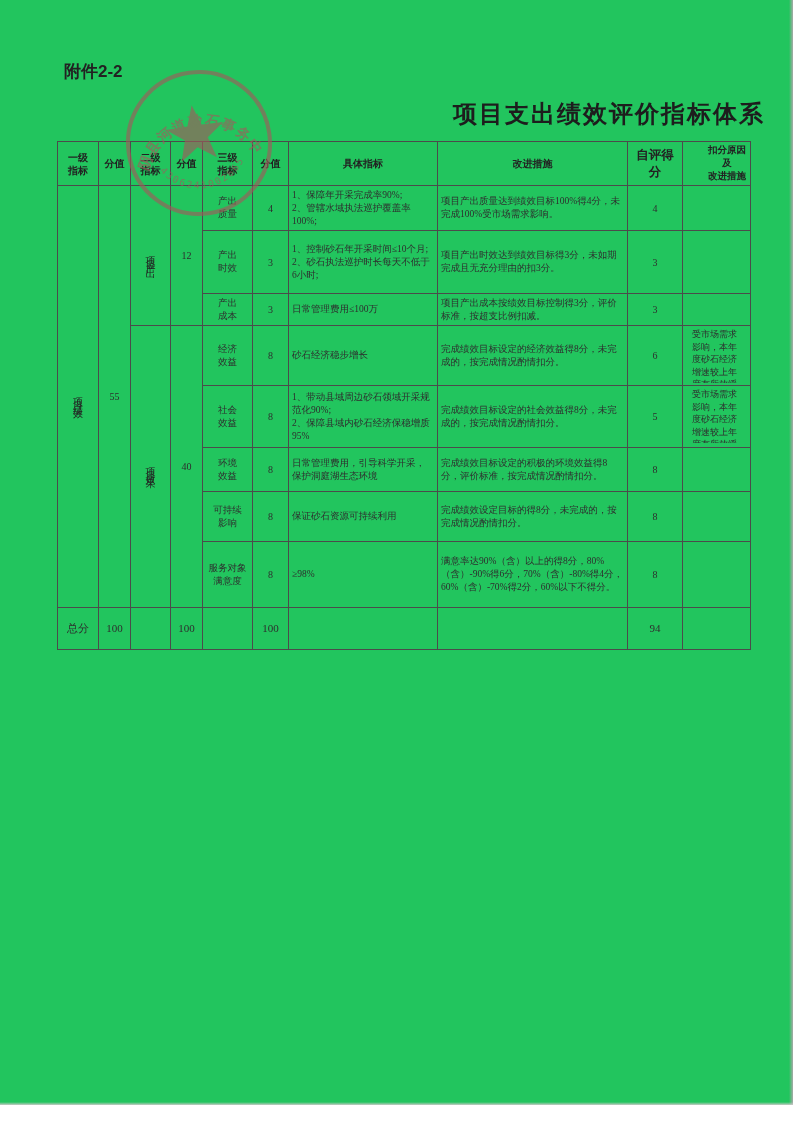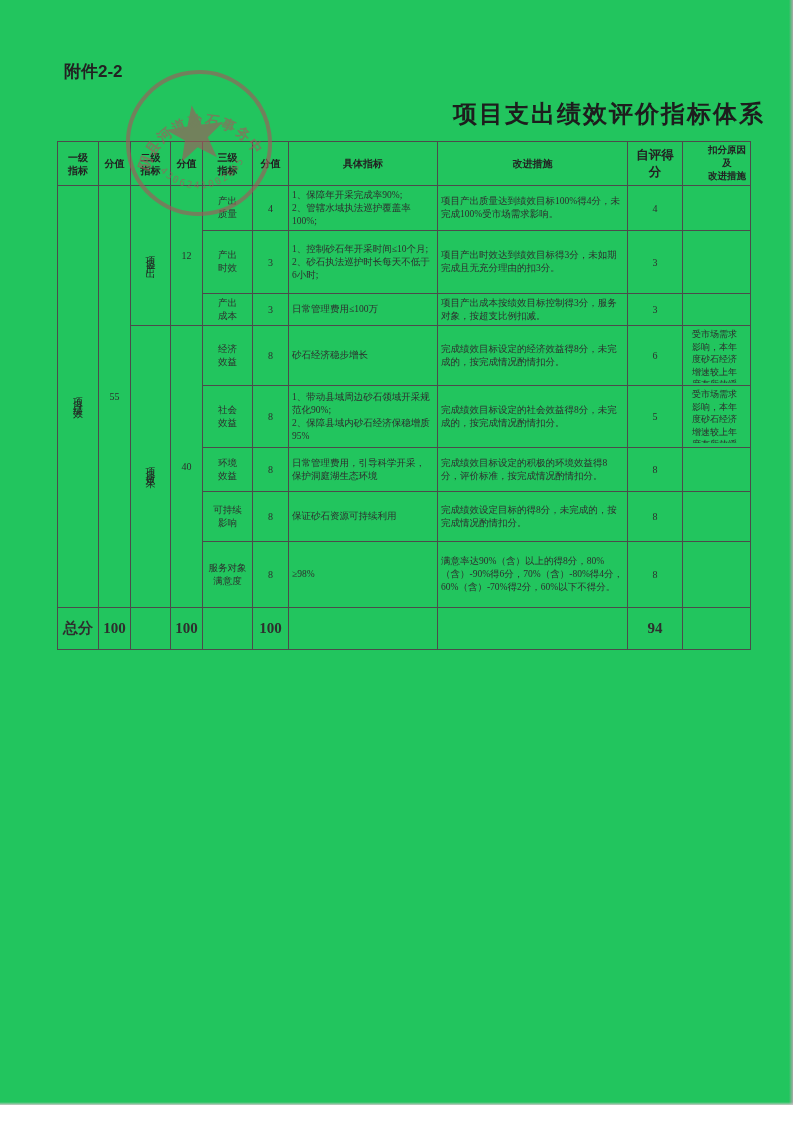--- a/index.html
+++ b/index.html
@@ -44,21 +44,21 @@
   th.small{font-size:9.5px;padding-left:24px;}
   td.c{text-align:center;margin-left:43px;}
   td.l{text-align:left;white-space:pre-line;}
   td.score{text-align:center;font-size:10px;}
   .vert{
     writing-mode:vertical-rl;text-orientation:upright;
     margin:0 auto;letter-spacing:4px;font-size:10px;color:#222;
   }
   td.ded{vertical-align:top;padding:2px 9px;}
   .clip{max-height:55px;overflow:hidden;font-size:9px;line-height:12.5px;text-align:left;}
-  tr.total-row td{font-weight:700;font-size:15px;}
+  tr.total-row td{font-weight:400;font-size:11px;}
   
   .stamp{
     position:absolute;left:124px;top:68px;width:150px;height:150px;
     opacity:.62;transform:rotate(-8deg);
     pointer-events:none;z-index:5;
   }
 </style>
 </head>
 <body>
 
@@ -149,21 +149,21 @@
         <td class="ded">
               <div class="clip"></div>
             </td>
       </tr>
 
       <tr style="height:32px;">
         <td class="c"><span style="white-space:pre-line">产出
 成本</span></td>
         <td class="score">3</td>
         <td class="l">日常管理费用≤100万</td>
-        <td class="l">项目产出成本按绩效目标控制得3分，服务对象，按超支比例扣减。</td>
+        <td class="l">项目产出成本按绩效目标控制得3分，评价标准，按超支比例扣减。</td>
         <td class="score">3</td>
         <td class="ded">
               <div class="clip"></div>
             </td>
       </tr>
 
       <tr style="height:56px;">
         <td class="c" rowspan="5">
               <div class="vert">项目效果</div>
             </td>

